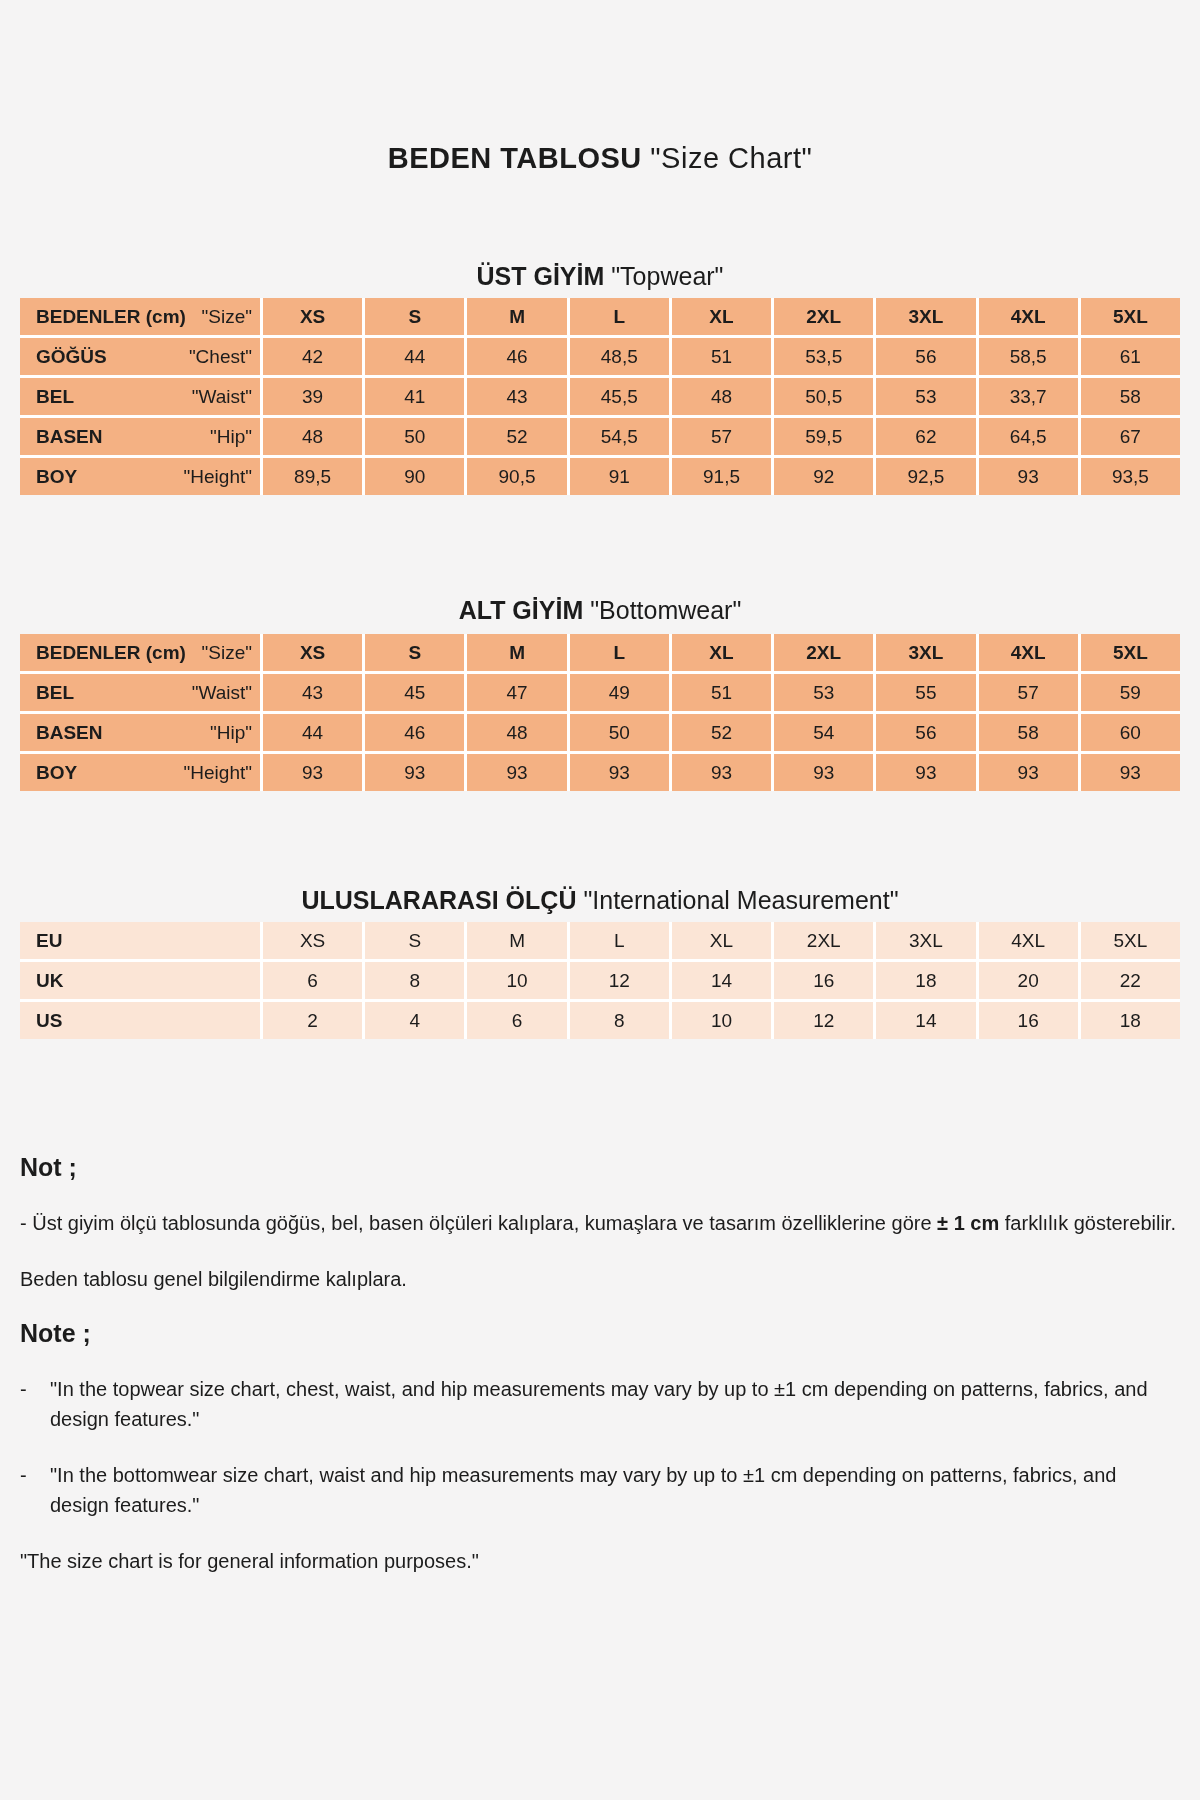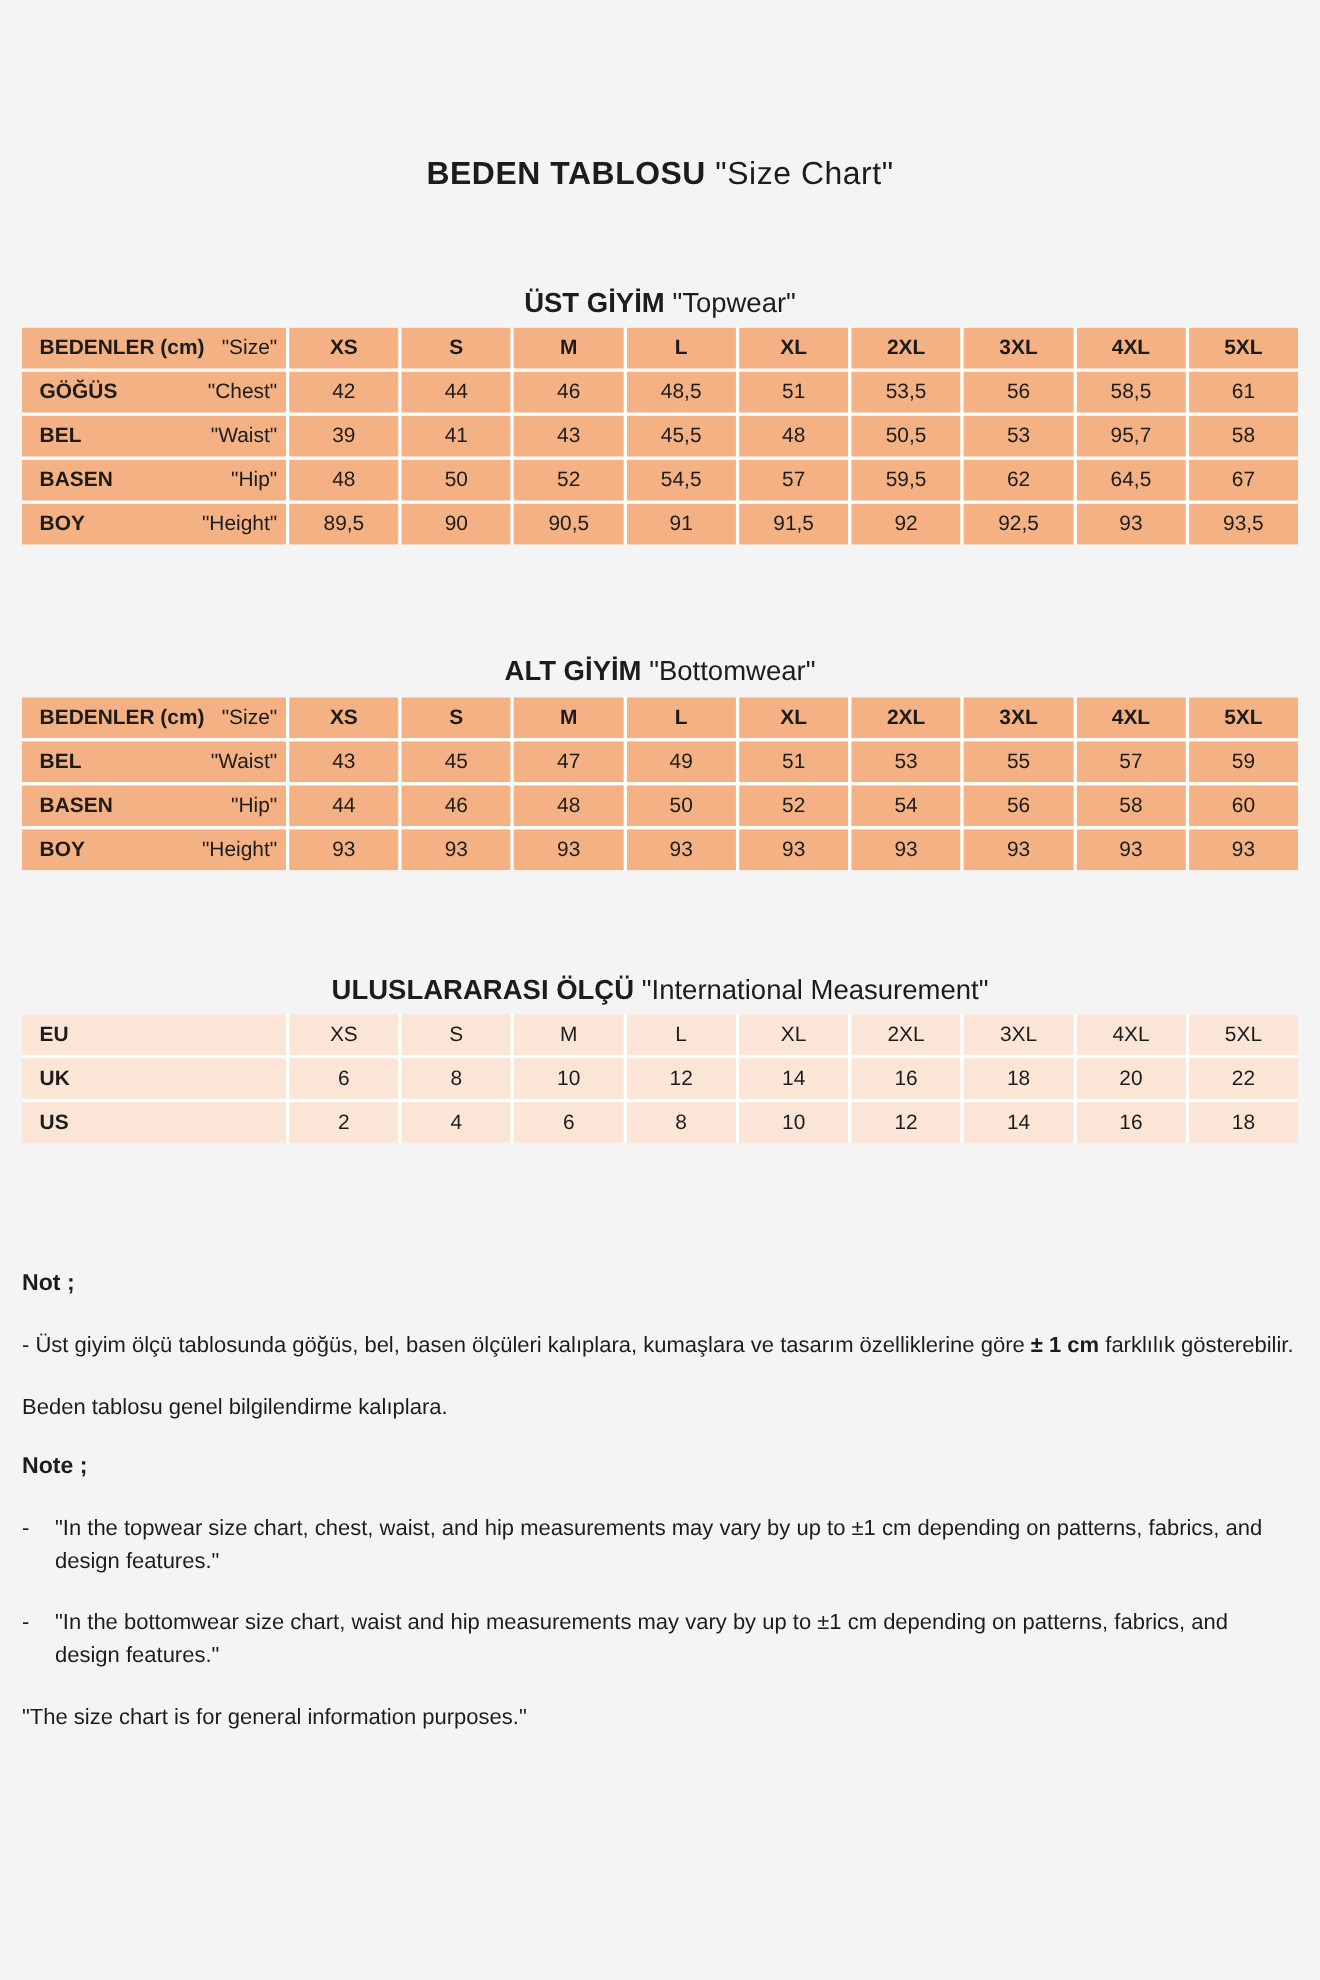--- a/index.html
+++ b/index.html
@@ -34,21 +34,21 @@
     font-size:19px;
   }
   .light .cell { background:var(--fill-light, #FBE5D6); }
   .trow.head .cell { font-weight:700; }
   .cell.label { justify-content:space-between; padding:0 8px 0 16px; }
   .cell.label .tl { font-weight:700; white-space:nowrap; }
   .cell.label .el { font-weight:400; white-space:nowrap; }
   .cell.label.single { justify-content:flex-start;text-align:center; }
 
   #notes { position:absolute; top:1152px; left:20px; width:1160px; font-size:20px; line-height:30px; }
-  .note-head { font-weight:700; font-size:21px; }
+  .note-head { font-weight:700; font-size:25px; }
   .note-par { margin-top:26px; }
   .note-par .b { font-weight:700; }
   .note-footer { margin-top:26px; }
   #note-head-en { margin-top:24px; }
   .bullet { display:flex; margin-top:26px; }
   .bullet .marker { width:30px; flex:0 0 30px; }
   .bullet .btext { flex:1; }
 </style>
 </head>
 <body style="background: rgb(245, 244, 244); color: rgb(28, 28, 28);">
@@ -99,21 +99,21 @@
       <span class="tl">BEL</span>
       <span class="el">"Waist"</span>
     </div>
   <div class="cell val">39</div>
       <div class="cell val">41</div>
       <div class="cell val">43</div>
       <div class="cell val">45,5</div>
       <div class="cell val">48</div>
       <div class="cell val">50,5</div>
       <div class="cell val">53</div>
-      <div class="cell val">95,7</div>
+      <div class="cell val">33,7</div>
       <div class="cell val">58</div>
     </div>
   <div class="trow">
     <div class="cell label">
       <span class="tl">BASEN</span>
       <span class="el">"Hip"</span>
     </div>
   <div class="cell val">48</div>
       <div class="cell val">50</div>
       <div class="cell val">52</div>

